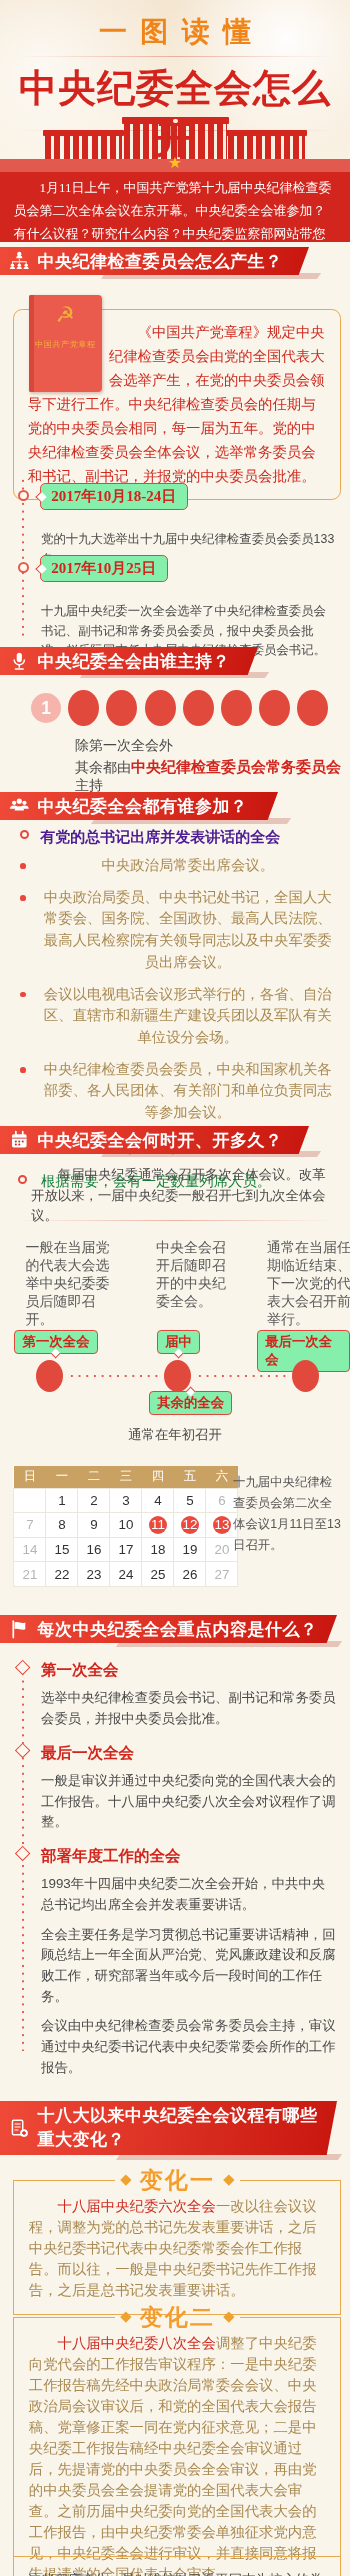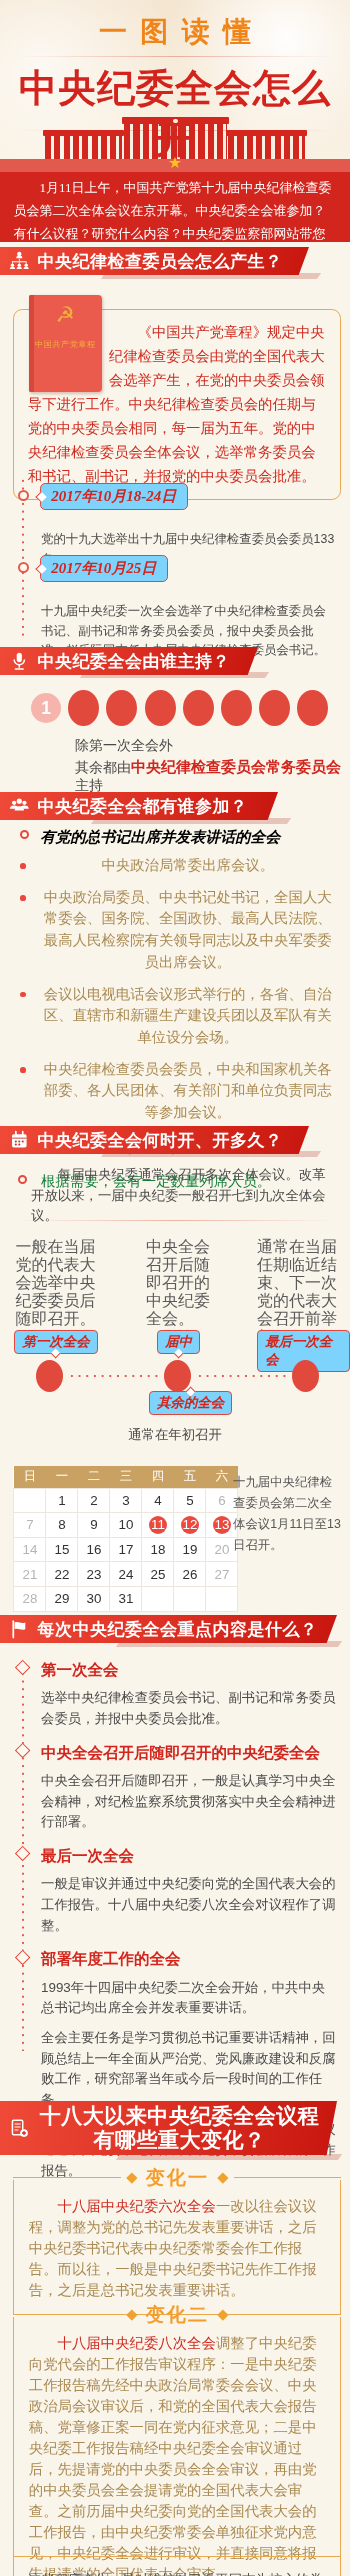--- a/index.html
+++ b/index.html
@@ -60,59 +60,59 @@
   .book .btitle{position:absolute;top:44px;left:0;width:100%;text-align:center;color:#f0b13a;
     font-size:8.2px;letter-spacing:0.5px;font-family:"Liberation Serif",serif;}
 
   .timeline1{position:absolute;top:474px;left:0;width:350px;}
   .dotline-v{position:absolute;width:2.1px;
     background-image:radial-gradient(circle,#e8584d 1.1px,rgba(0,0,0,0) 1.3px);
     background-size:2.1px 7.7px;background-repeat:repeat-y;}
   .tl-line{left:22px;top:3.1px;height:164px;}
   .ring{position:absolute;left:17.5px;width:7.2px;height:7.2px;border:2.6px solid #e8584d;
     border-radius:50%;background:#fdf8ee;box-sizing:content-box;z-index:2;}
-  .capsule{display:inline-block;border:1.5px solid #e0473c;border-radius:5.2px;background:#7dd3fc;
+  .capsule{display:inline-block;border:1.5px solid #e0473c;border-radius:5.2px;background:#86efac;
     color:#d2251d;font-family:"Liberation Serif","DejaVu Serif",serif;font-weight:bold;
-    font-size:15px;padding:3.1px 10.3px;position:relative;font-style:italic;}
+    font-size:15px;padding:3.1px 10.3px;position:relative;}
   .capsule .notch-l{position:absolute;left:-4.1px;top:50%;margin-top:-3.6px;width:7.2px;height:7.2px;
     background:#fff;border-left:1.5px solid #e0473c;border-bottom:1.5px solid #e0473c;transform:rotate(45deg);}
   .tl-cap1{position:absolute;left:40px;top:9.3px;}
   .tl-ring1{top:15.5px;}
   .tl-txt1{position:absolute;left:41px;top:56px;width:296px;color:#4a4a4a;font-size:12.4px;line-height:19.6px;}
   .tl-cap2{position:absolute;left:40px;top:81px;}
   .tl-ring2{top:88px;}
   .tl-txt2{position:absolute;left:41px;top:128px;width:296px;color:#4a4a4a;font-size:12.4px;line-height:19.6px;}
 
   
   .dots-row{position:absolute;top:690px;left:31px;display:flex;align-items:center;gap:7.2px;}
   .num1{width:30px;height:30px;border-radius:50%;background:#f5b5ad;color:#fff;
     font-size:17.5px;font-weight:bold;display:flex;align-items:center;justify-content:center;}
   .oval{width:31px;height:36px;border-radius:50%;background:#e2493d;}
   .host-l1{position:absolute;top:737px;left:75px;color:#4a4a4a;font-size:14px;}
   .host-l2{position:absolute;top:758px;left:75px;color:#4a4a4a;font-size:14px;}
   .host-l2 .hl{color:#d2251d;font-family:"Liberation Serif","DejaVu Serif",serif;font-weight:bold;font-size:15px;}
   .lead-row{position:absolute;top:828px;left:19.6px;right:10.3px;}
   .ring-s{display:inline-block;width:5.2px;height:5.2px;border:2.6px solid #e8483c;border-radius:50%;
     background:#fdf8ee;vertical-align:3.1px;margin-right:9.3px;}
-  .lead-txt{color:#000000;font-family:"Liberation Serif","DejaVu Serif",serif;font-weight:bold;font-size:15px;font-style:italic;}
+  .lead-txt{color:#4c1d95;font-family:"Liberation Serif","DejaVu Serif",serif;font-weight:bold;font-size:15px;}
   .tan-list{position:absolute;top:855px;left:0;width:350px;}
   .tan-item{position:relative;margin:0 15.5px 10.3px 41px;
     font-family:"Liberation Serif","DejaVu Serif",serif;color:#a98a52;font-size:14.4px;line-height:21.6px;text-align:center;}
   .tan-item::before{content:"";position:absolute;left:-20.6px;top:8.2px;width:5.7px;height:5.7px;border-radius:50%;background:#e8483c;}
   .extra-item{position:relative;margin:13.4px 15.5px 0 41px;
     font-family:"Liberation Serif","DejaVu Serif",serif;color:#15803d;font-size:14.4px;line-height:20.6px;}
   .extra-item::before{content:"";position:absolute;left:-23px;top:4.1px;width:5.2px;height:5.2px;
     border:2.6px solid #e8483c;border-radius:50%;background:#fdf8ee;}
 
   
   .when-para{position:absolute;top:1165px;left:31px;width:296px;color:#4a4a4a;
     font-size:13.4px;line-height:20.6px;}
   .when-para p{margin:0;text-indent:2em;}
   .hr3{top:1220px;}
-  .col{position:absolute;top:1238px;color:#5a5a5a;font-size:16px;line-height:18px;}
+  .col{position:absolute;top:1238px;color:#5a5a5a;font-size:14px;line-height:18px;margin-left:10px;}
   .col1{left:15.5px;width:87px;}
   .col2{left:146px;width:78px;}
   .col3{left:257px;width:90px;}
   .lbl-cap{position:absolute;font-size:13.4px;padding:2.1px 7.2px;border-width:1px;border-radius:4.1px;}
   .lbl-cap .notch-b{position:absolute;left:50%;bottom:-3.6px;margin-left:-3.6px;width:6.2px;height:6.2px;
     background:#fff;border-right:1px solid #e0473c;border-bottom:1px solid #e0473c;transform:rotate(45deg);}
   .lbl-cap .notch-t{position:absolute;left:50%;top:-3.6px;margin-left:-3.6px;width:6.2px;height:6.2px;
     background:#fff;border-left:1px solid #e0473c;border-top:1px solid #e0473c;transform:rotate(45deg);}
   .lbl1{top:1330px;left:14.4px;}
   .lbl2{top:1330px;left:157px;}
@@ -145,21 +145,21 @@
   .ag-head{color:#d2251d;font-family:"Liberation Serif","DejaVu Serif",serif;font-weight:bold;
     font-size:15.5px;margin:0 0 7.2px 0;}
   .ag-p{color:#4a4a4a;font-size:13.4px;line-height:20.6px;margin:0 0 9.3px 0;}
 
   
   .chg-box{position:absolute;left:13.4px;width:328px;border:1px solid #e9a94f;border-top:none;
     box-sizing:border-box;padding:15.5px 14.4px 13.4px 14.4px;}
   .chg-title{position:absolute;top:-15.5px;left:-1px;right:-1px;display:flex;align-items:center;}
   .chg-title .tline{flex:1;height:1px;background:#e9a94f;}
   .chg-title .tdia{width:7.7px;height:7.7px;background:#f0a22e;transform:rotate(45deg);margin:0 7.2px;}
-  .chg-title b{color:#f59d2c;font-size:19px;letter-spacing:2.1px;margin:0 3.1px;}
+  .chg-title b{color:#f59d2c;font-size:23px;letter-spacing:2.1px;margin:0 3.1px;}
   .serif-tan{font-family:"Liberation Serif","DejaVu Serif",serif;color:#a98a52;
     font-size:14.4px;line-height:21px;margin:0;text-indent:2em;}
   .serif-tan .lead{color:#cf2a20;}
   .chg1{top:2180px;}
   .chg2{top:2317px;}
   .closing{position:absolute;top:2556px;left:13.4px;width:328px;border:1px solid #e9a94f;
     box-sizing:border-box;padding:13.4px 13.4px 15.5px 13.4px;color:#4a4a4a;font-size:13.4px;line-height:20px;}
   .closing p{margin:0;}
 </style>
 </head>
@@ -364,29 +364,20 @@
       </tr>
       <tr>
         <td class="cal-gray">21</td>
         <td>22</td>
         <td>23</td>
         <td>24</td>
         <td>25</td>
         <td>26</td>
         <td class="cal-gray">27</td>
       </tr>
-      <tr>
-        <td class="cal-gray">28</td>
-        <td>29</td>
-        <td>30</td>
-        <td>31</td>
-        <td></td>
-        <td></td>
-        <td></td>
-      </tr>
     </tbody>
 </table>
 <div class="cal-note">十九届中央纪律检查委员会第二次全体会议1月11日至13日召开。</div>
 
 <div class="band" style="top:1615px;width:337px;">
   <span class="bicon">
     <svg viewBox="0 0 48 48">
         <line x1="10" y1="5" x2="10" y2="43" stroke="#fff" stroke-width="4" stroke-linecap="round"></line>
         <path d="M13 8c8-4 15 4 25 0v16c-10 4-17-4-25 0z" fill="#fff"></path>
       </svg>
@@ -397,38 +388,33 @@
 
 <div class="agenda">
   <div class="dotline-v ag-line"></div>
   <div class="ag-item">
     <span class="dia"></span>
     <p class="ag-head">第一次全会</p>
     <p class="ag-p">选举中央纪律检查委员会书记、副书记和常务委员会委员，并报中央委员会批准。</p>
   </div>
   <div class="ag-item">
     <span class="dia"></span>
-    <p class="ag-head">中央全会召开后随即召开的中央纪委全会</p>
-    <p class="ag-p">中央全会召开后随即召开，一般是认真学习中央全会精神，对纪检监察系统贯彻落实中央全会精神进行部署。</p>
-  </div>
-  <div class="ag-item">
-    <span class="dia"></span>
     <p class="ag-head">最后一次全会</p>
     <p class="ag-p">一般是审议并通过中央纪委向党的全国代表大会的工作报告。十八届中央纪委八次全会对议程作了调整。</p>
   </div>
   <div class="ag-item">
     <span class="dia"></span>
     <p class="ag-head">部署年度工作的全会</p>
     <p class="ag-p">1993年十四届中央纪委二次全会开始，中共中央总书记均出席全会并发表重要讲话。</p>
     <p class="ag-p">全会主要任务是学习贯彻总书记重要讲话精神，回顾总结上一年全面从严治党、党风廉政建设和反腐败工作，研究部署当年或今后一段时间的工作任务。</p>
     <p class="ag-p">会议由中央纪律检查委员会常务委员会主持，审议通过中央纪委书记代表中央纪委常委会所作的工作报告。</p>
   </div>
 </div>
 
-<div class="band" style="top:2101px;width:337px;height:54px;font-size:21px;line-height:24px;text-align:center;">
+<div class="band" style="top:2101px;width:337px;height:54px;font-size:17px;line-height:24px;">
   <span class="bicon">
     <svg viewBox="0 0 48 48">
         <rect x="8" y="5" width="24" height="34" rx="3" fill="none" stroke="#fff" stroke-width="3.5"></rect>
         <line x1="13" y1="14" x2="27" y2="14" stroke="#fff" stroke-width="2.8"></line>
         <line x1="13" y1="21" x2="27" y2="21" stroke="#fff" stroke-width="2.8"></line>
         <line x1="13" y1="28" x2="22" y2="28" stroke="#fff" stroke-width="2.8"></line>
         <circle cx="35" cy="35" r="9" fill="#fff"></circle>
         <line x1="35" y1="30.5" x2="35" y2="39.5" stroke="#d2251d" stroke-width="3"></line>
         <line x1="30.5" y1="35" x2="39.5" y2="35" stroke="#d2251d" stroke-width="3"></line>
       </svg>

